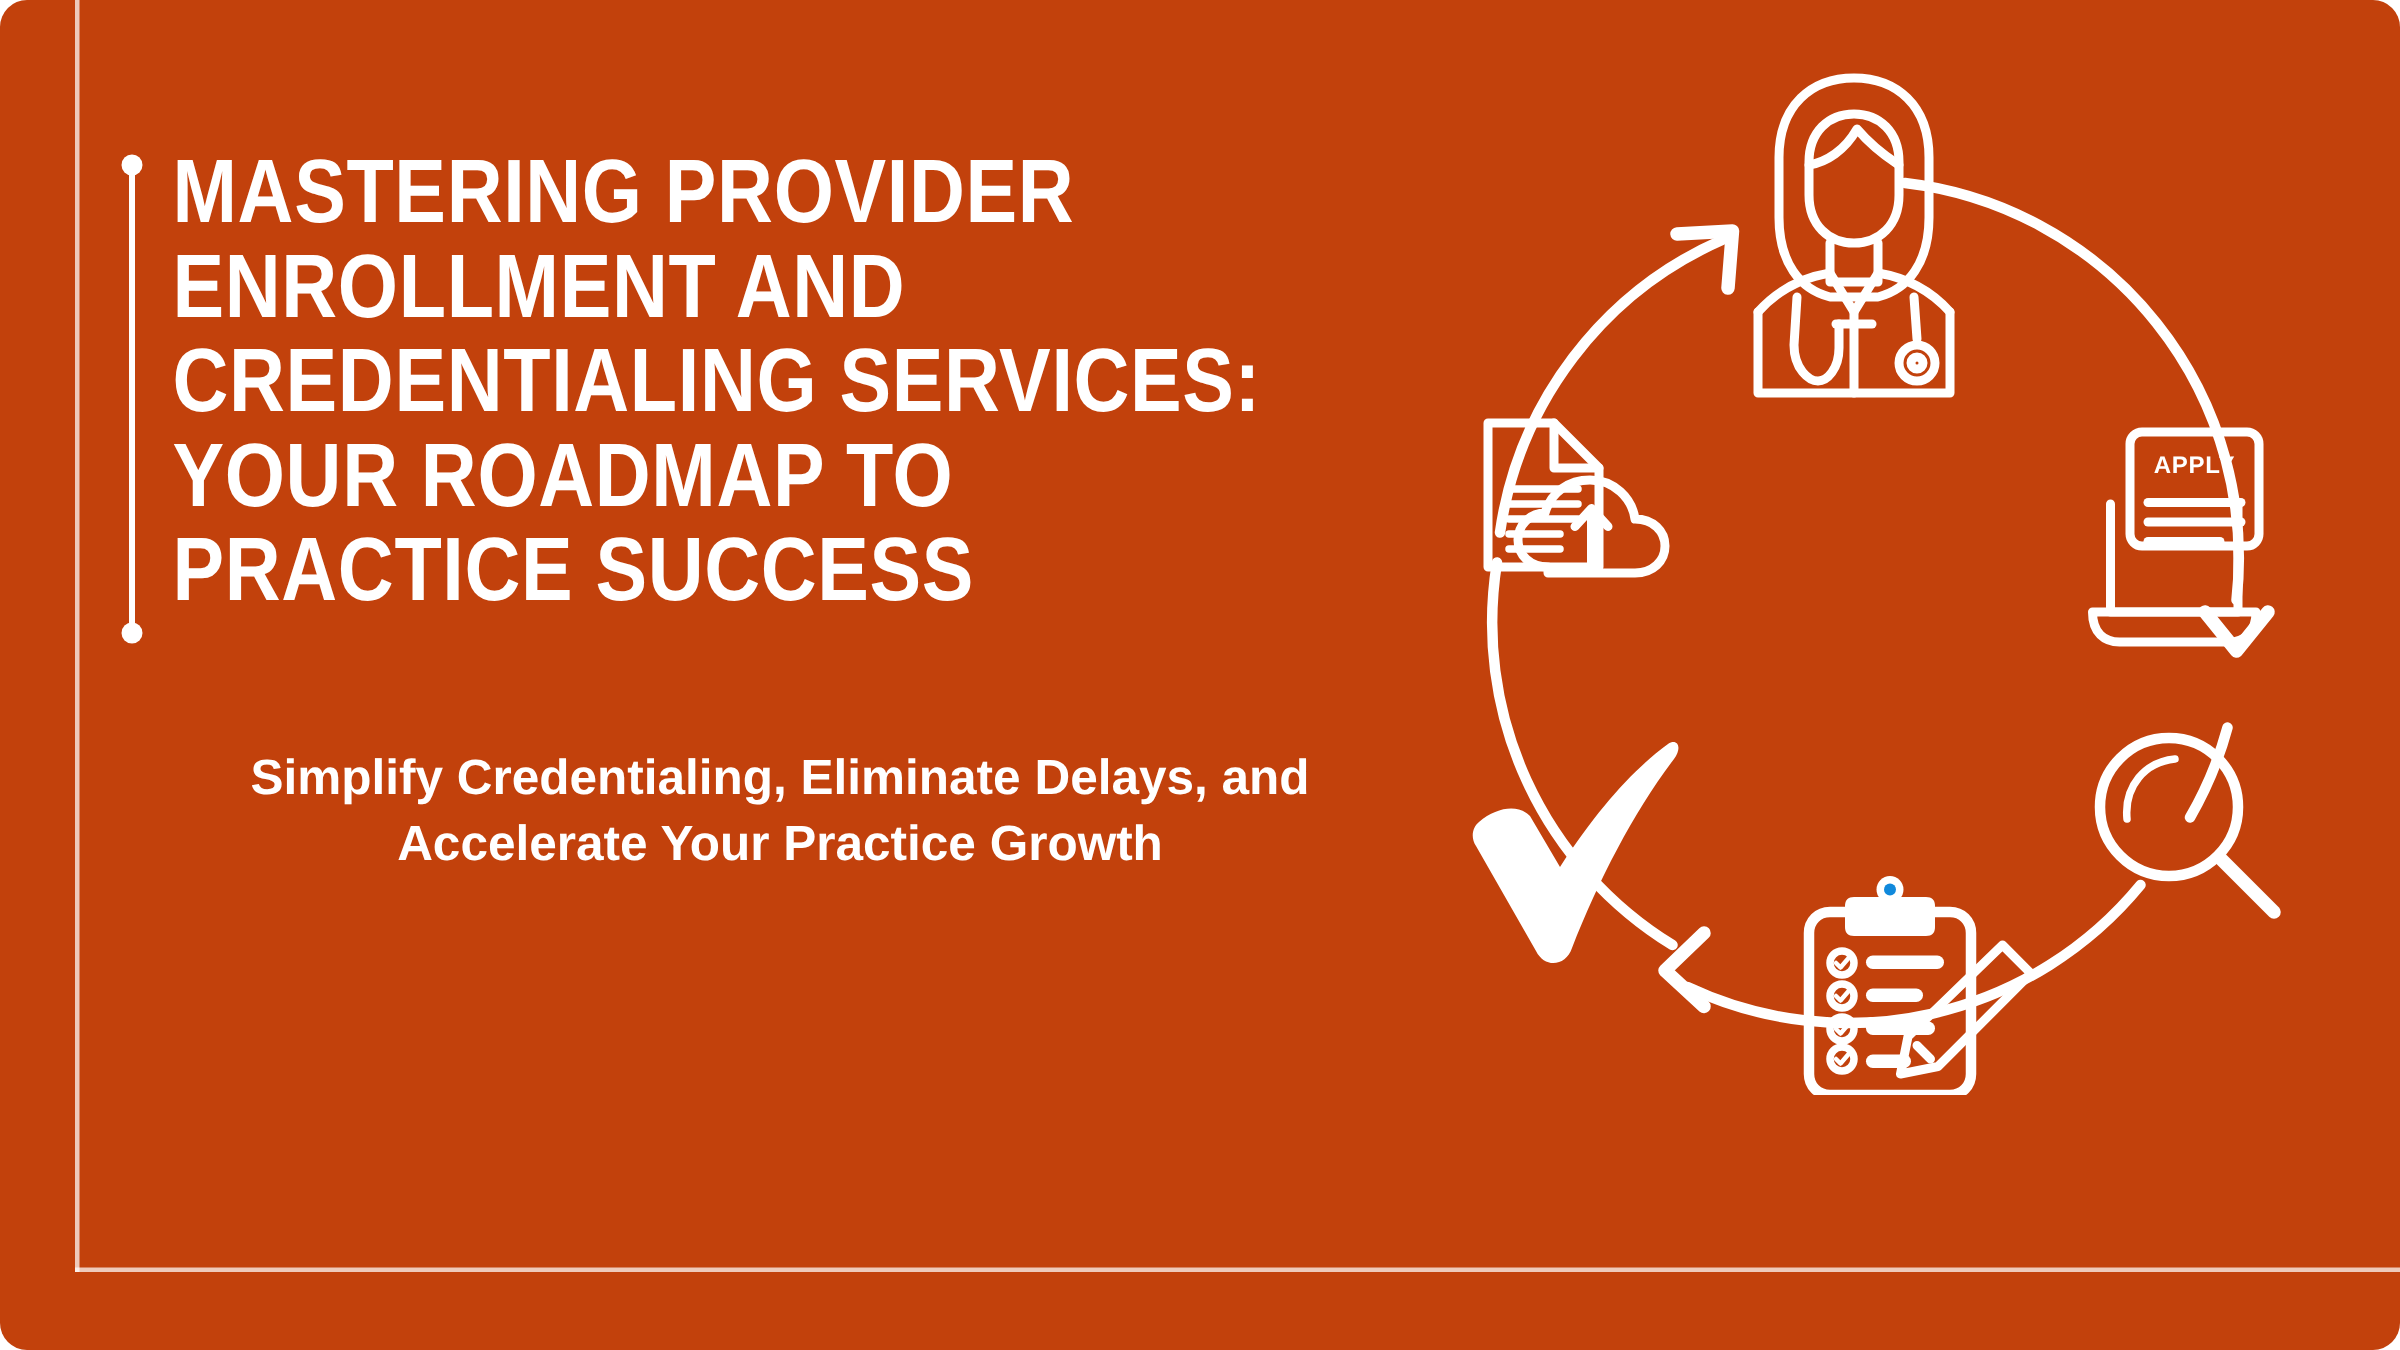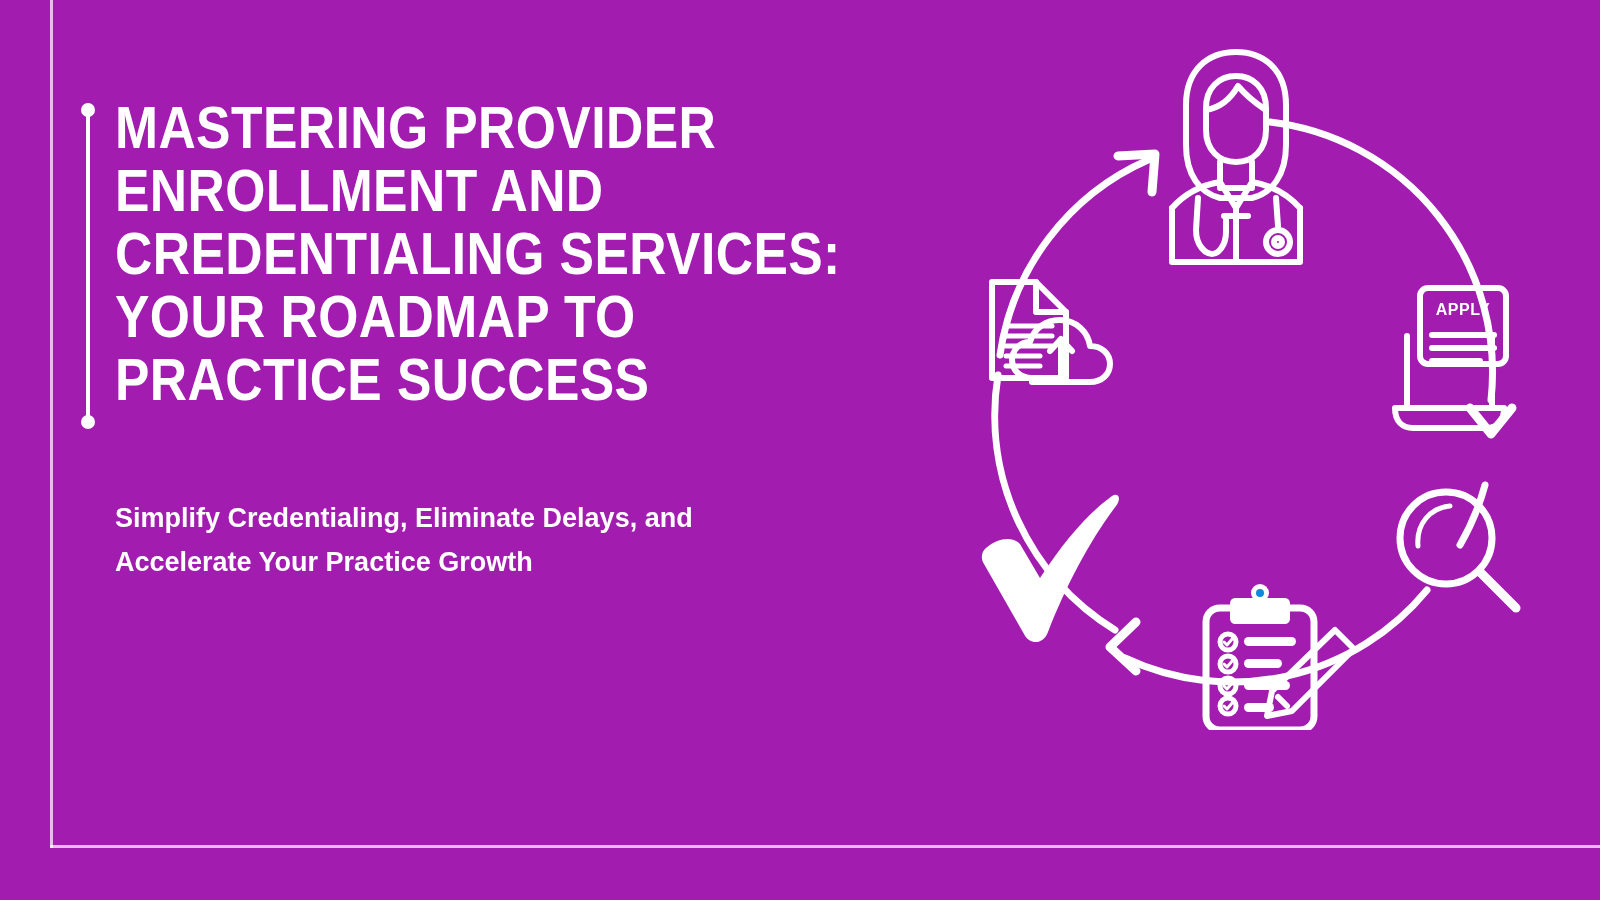--- a/index.html
+++ b/index.html
@@ -5,23 +5,24 @@
 <style>
   html, body {
     margin: 0;
     padding: 0;
     background: #ffffff;
   }
   #slide {
     position: relative;
     width: 1600px;
     height: 900px;
-    background: #a21caf;
+    background: #c2410c;
     overflow: hidden;
     font-family: "Liberation Sans", sans-serif;
+    border-radius: 18px;
     -webkit-font-smoothing: antialiased;
   }
 
   
   .frame-vline {
     position: absolute;
     left: 50px;
     top: 0;
     width: 3px;
     height: 848px;
@@ -85,23 +86,23 @@
   }
   .subtitle {
     position: absolute;
     left: 0px;
     top: 400px;
     width: 810px;
     margin: 0;
     color: #ffffff;
     font-family: "Liberation Sans", sans-serif;
     font-weight: 700;
-    font-size: 27px;
+    font-size: 33px;
     line-height: 44px;
-    text-align: left;
+    text-align: center;
     white-space: pre-line;
   }
 
   
   .cycle-graphic {
     position: absolute;
     left: 940px;
     top: 30px;
     width: 620px;
     height: 700px;

